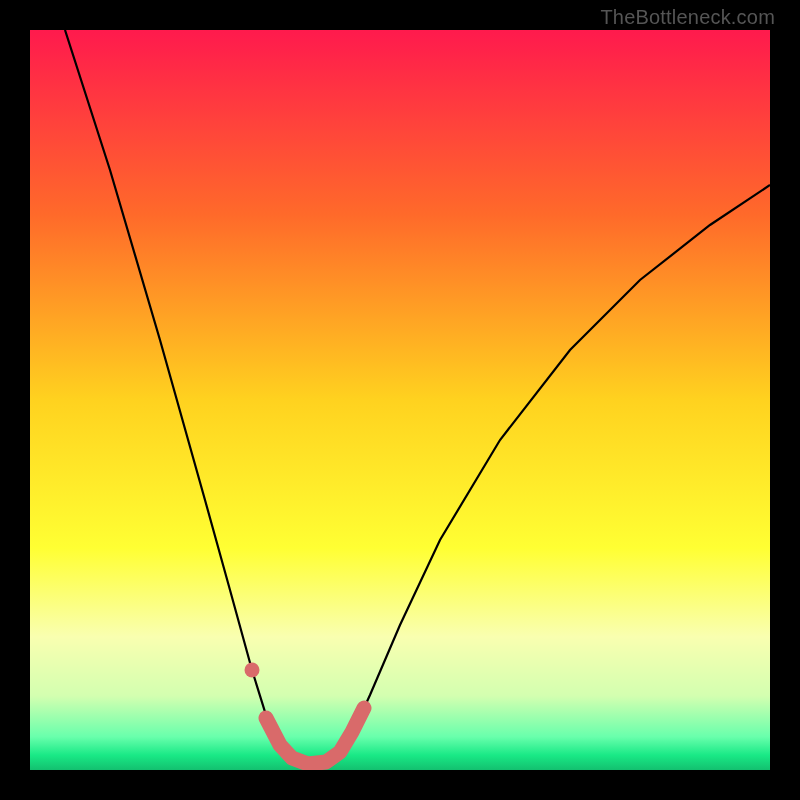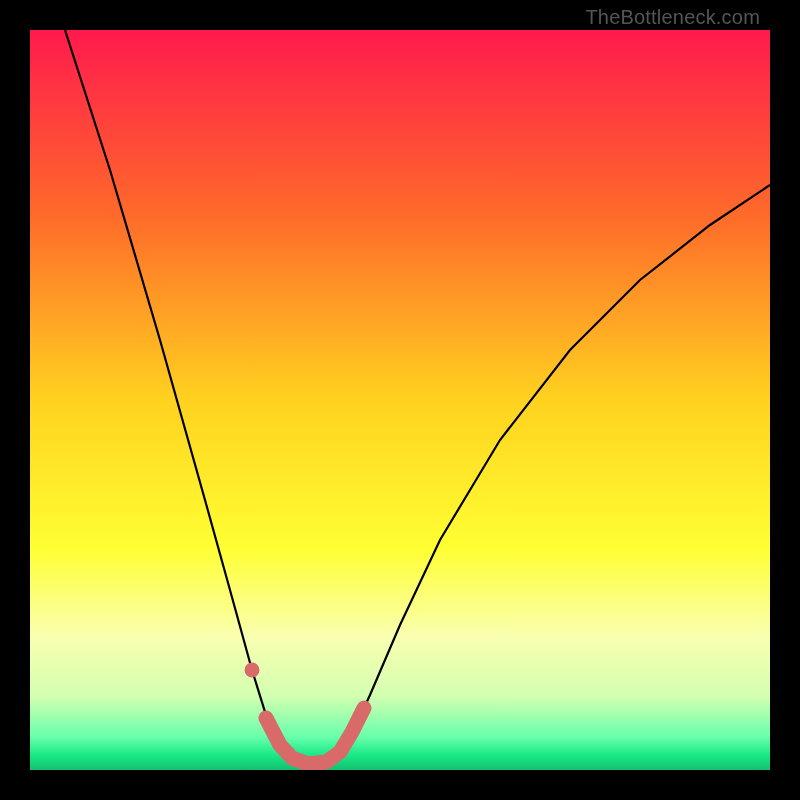--- a/index.html
+++ b/index.html
@@ -27,21 +27,21 @@
   }
   .curve-svg {
     position: absolute;
     left: 0; top: 0;
     width: 740px;
     height: 740px;
   }
   .watermark {
     position: absolute;
     top: 6px;
-    right: 40px;
+    right: 25px;
     color: #555;
     font-size: 20px;
     font-weight: 500;
     letter-spacing: 0.2px;
   }
 </style>
 </head>
 <body>
 
 <div class="watermark">TheBottleneck.com</div>

